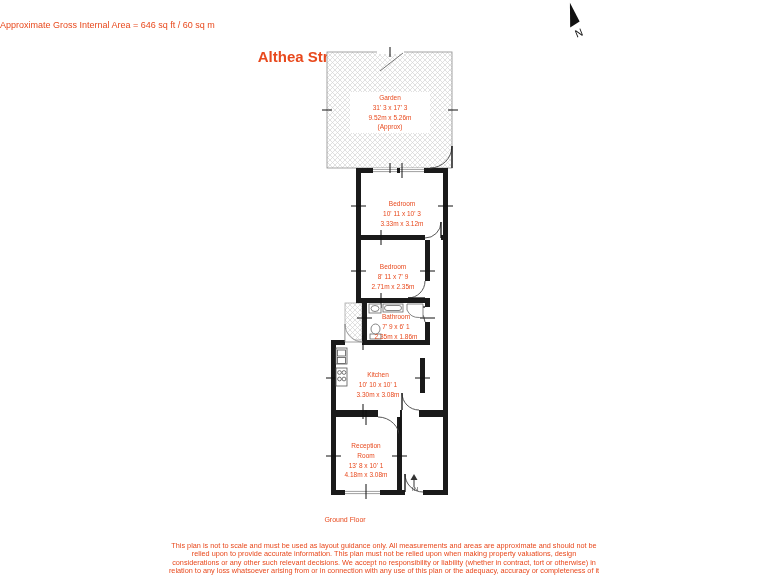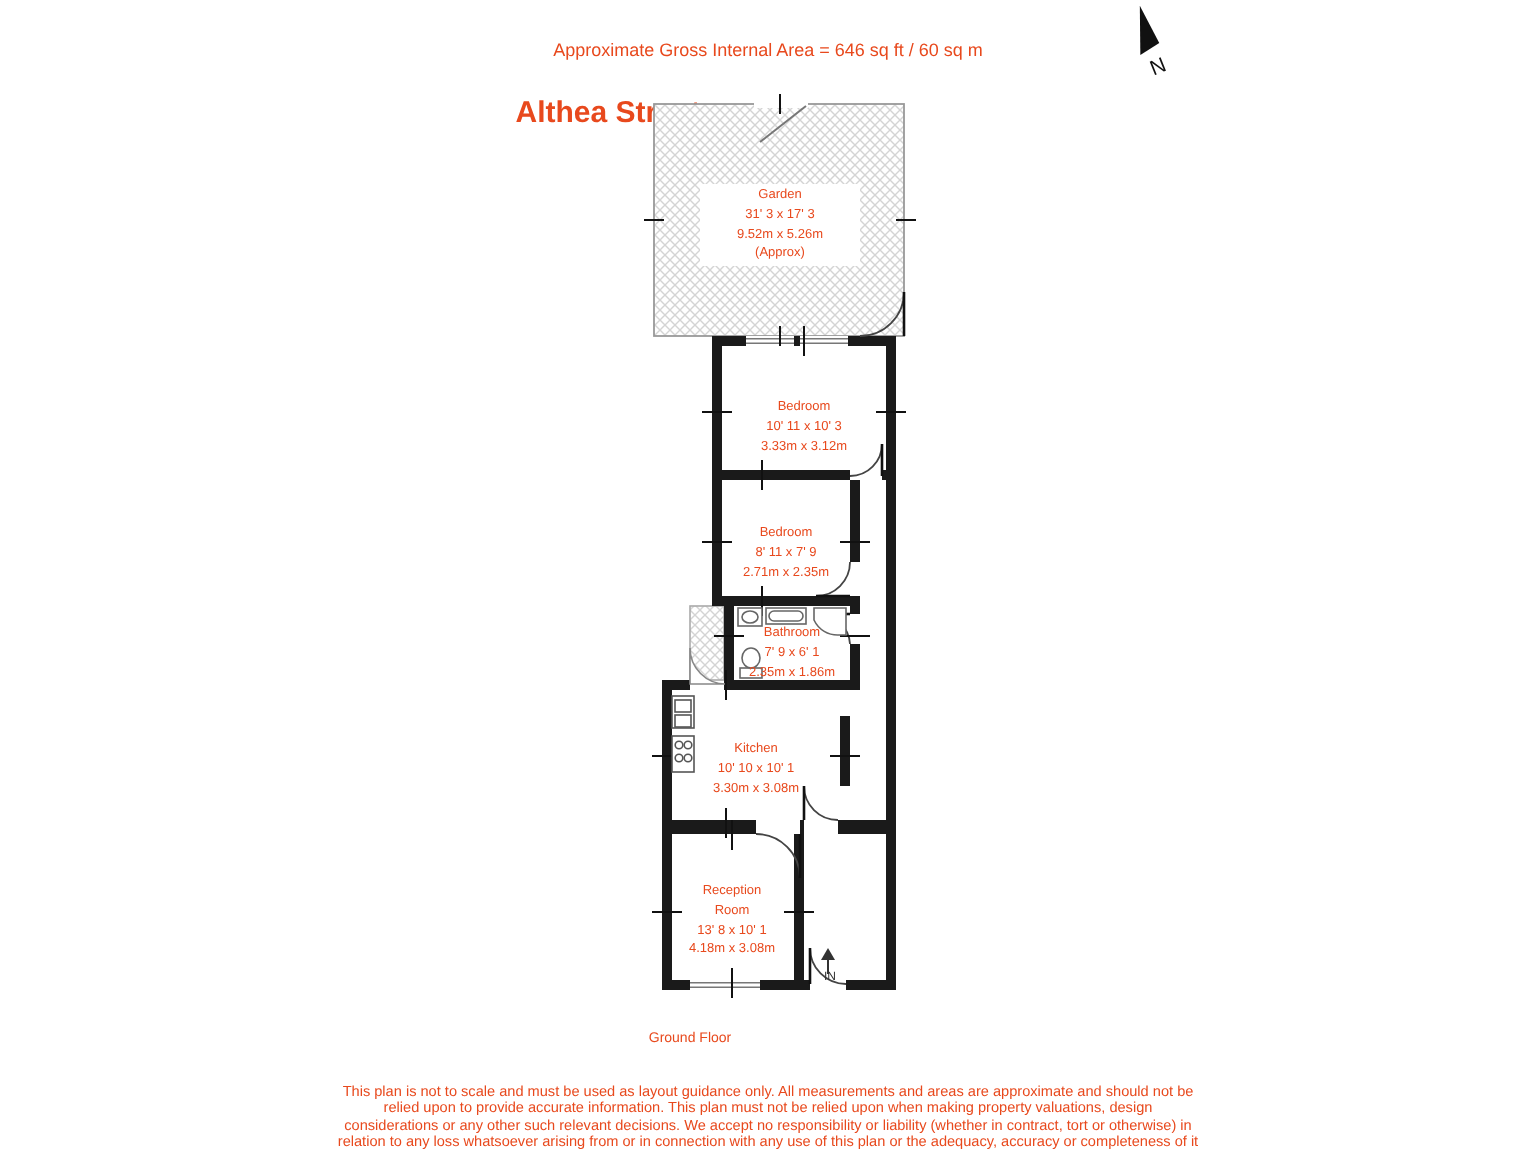--- a/index.html
+++ b/index.html
@@ -1,20 +1,20 @@
 <!DOCTYPE html>
 <html><head>
 <meta charset="utf-8">
 <style>
   html,body{margin:0;padding:0;width:768px;height:576px;background:#ffffff;overflow:hidden;
             font-family:"Liberation Sans", sans-serif;}
   #page{position:relative;width:768px;height:576px;}
   .title{position:absolute;top:2px;left:0;width:608px;text-align:center;
          font-size:15px;font-weight:bold;color:#E8491D;margin-top:46px;}
-  .subtitle{position:absolute;top:20px;left:0;width:768px;text-align:center;
+  .subtitle{position:absolute;top:20px;left:0;width:768px;
             font-size:9px;color:#E8491D;}
   svg.plan{position:absolute;top:0;left:0;}
   .room-label{position:absolute;text-align:center;font-size:6.5px;line-height:1.5;
               color:#E8491D;}
   .room-label span{display:block;}
   .garden-bg{background:#ffffff;padding:1px 2px;}
   .floor-label{position:absolute;top:516px;left:305px;width:80px;text-align:center;
                font-size:7px;color:#E8491D;}
   .in-label{position:absolute;top:486px;left:406px;width:18px;text-align:center;
             font-size:6px;color:#333;}

